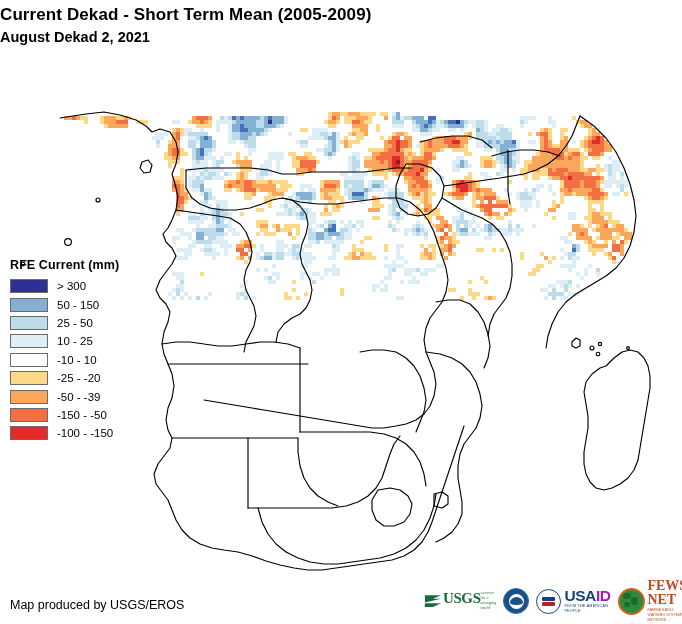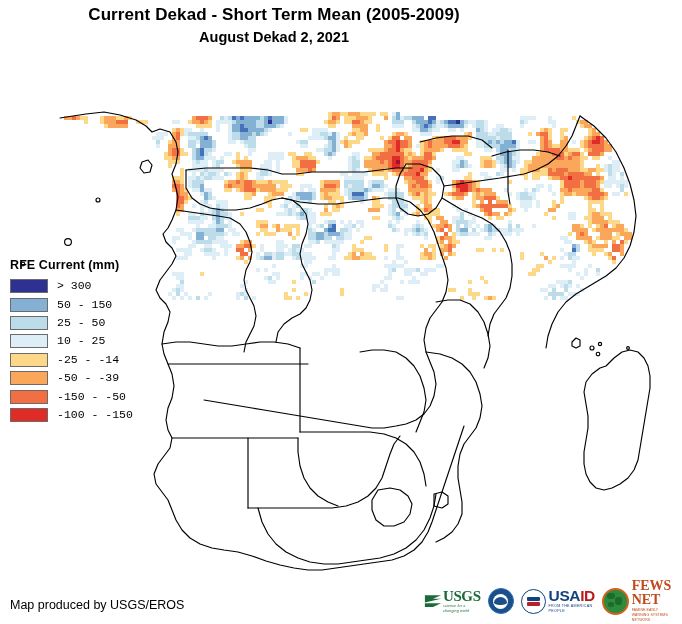--- a/index.html
+++ b/index.html
@@ -1,63 +1,63 @@
 <!DOCTYPE html>
 <html><head>
 <meta charset="utf-8">
 <style>
   html,body{margin:0;padding:0;background:#ffffff;}
   body{width:682px;height:624px;position:relative;overflow:hidden;
        font-family:"Liberation Sans","DejaVu Sans",sans-serif;color:#000;}
 
   
-  #title-block{position:absolute;left:0;top:4px;width:548px;text-align:center;}
+  #title-block{position:absolute;left:0;top:4px;width:548px;text-align:left;}
   #map-title{font-size:17px;font-weight:bold;letter-spacing:.1px;line-height:22px;}
   #map-subtitle{font-size:14.5px;font-weight:bold;line-height:20px;margin-top:1px;}
 
   
   #map-canvas{position:absolute;left:0;top:52px;width:682px;height:528px;}
   #map-svg{display:block;width:682px;height:528px;}
 
   
   #legend{position:absolute;left:8px;top:258px;width:150px;}
   #legend-title{font-size:12.5px;font-weight:bold;margin:0 0 5px 2px;letter-spacing:.1px;}
   .legend-row{display:flex;align-items:center;height:18.4px;}
   .legend-swatch{width:38px;height:14px;border:1px solid #6b6b6b;box-sizing:border-box;
                  margin-left:2px;flex:0 0 auto;}
-  .legend-label{font-size:11.5px;margin-left:9px;white-space:nowrap;line-height:14px;font-family:Liberation Mono, monospace;}
+  .legend-label{font-size:11.5px;margin-left:9px;white-space:nowrap;line-height:14px;}
 
   
   #credit{position:absolute;left:10px;top:598px;font-size:12.5px;white-space:nowrap;}
   #logo-bar{position:absolute;left:424px;top:583px;width:252px;height:36px;
             display:flex;align-items:center;gap:7px;}
   .logo{display:flex;align-items:center;height:34px;}
 
   .usgs-mark{width:18px;height:17px;position:relative;flex:0 0 auto;}
-  .usgs-txt{display:flex;flex-direction:column;margin-left:1px;}
+  .usgs-txt{display:flex;flex-direction:row;margin-left:1px;}
   .usgs-word{font-size:15px;font-weight:bold;color:#1b6b3a;letter-spacing:-.4px;line-height:15px;
              font-family:"Liberation Serif",serif;}
   .usgs-tag{font-size:3.6px;color:#1b6b3a;font-style:italic;letter-spacing:.15px;line-height:5px;}
 
   .noaa-badge{width:24px;height:24px;border-radius:50%;background:#1a4f8a;
               border:1.6px solid #2a6fb5;display:flex;align-items:center;justify-content:center;
               flex:0 0 auto;}
   .noaa-inner{width:15px;height:15px;border-radius:50%;background:#ffffff;position:relative;overflow:hidden;}
   .noaa-bird{position:absolute;left:1px;top:3.5px;width:13px;height:8px;background:#1a4f8a;
              border-radius:50% 50% 45% 45%/70% 70% 30% 30%;}
 
   .usaid-seal{width:23px;height:23px;border-radius:50%;background:#fff;
               border:1.7px solid #12427e;display:flex;flex-direction:column;
               align-items:center;justify-content:center;flex:0 0 auto;overflow:hidden;}
   .usaid-seal i{display:block;width:13px;height:4px;background:#12427e;border-radius:1px;}
   .usaid-seal i+i{background:#bb1e2d;margin-top:1.5px;height:3.5px;}
   .usaid-txt{display:flex;flex-direction:column;margin-left:3px;}
   .usaid-word{font-size:15.5px;font-weight:bold;line-height:15px;letter-spacing:-.4px;
               font-family:"Liberation Sans",sans-serif;}
-  .usaid-word .b{color:#12427e;} .usaid-word .r{color:#b91c1c;}
+  .usaid-word .b{color:#12427e;} .usaid-word .r{color:#a21caf;}
   .usaid-tag{font-size:3.7px;color:#12427e;letter-spacing:.25px;line-height:5px;margin-top:1px;}
 
   .fews-globe{width:23px;height:23px;border-radius:50%;background:#2e8b3d;
               border:2px solid #d4601f;position:relative;flex:0 0 auto;overflow:hidden;}
   .fews-globe b{position:absolute;background:#1d6b2b;border-radius:40%;}
   .fews-txt{display:flex;flex-direction:column;margin-left:3px;}
   .fews-word{font-size:14px;font-weight:bold;color:#c14a1c;letter-spacing:-.1px;line-height:14px;
              font-family:"Liberation Serif",serif;}
   .fews-tag{font-size:3.5px;color:#c14a1c;letter-spacing:.1px;line-height:5px;margin-top:1px;}
 </style>
@@ -2518,22 +2518,26 @@
       </div>
       <div class="legend-row">
         <div class="legend-swatch" style="background: rgb(188, 220, 234);"></div>
         <div class="legend-label">25 - 50</div>
       </div>
       <div class="legend-row">
         <div class="legend-swatch" style="background: rgb(221, 238, 247);"></div>
         <div class="legend-label">10 - 25</div>
       </div>
       <div class="legend-row">
+        <div class="legend-swatch" style="background: rgb(255, 255, 255);"></div>
+        <div class="legend-label">-10 - 10</div>
+      </div>
+      <div class="legend-row">
         <div class="legend-swatch" style="background: rgb(253, 216, 136);"></div>
-        <div class="legend-label">-25 - -14</div>
+        <div class="legend-label">-25 - -20</div>
       </div>
       <div class="legend-row">
         <div class="legend-swatch" style="background: rgb(250, 167, 91);"></div>
         <div class="legend-label">-50 - -39</div>
       </div>
       <div class="legend-row">
         <div class="legend-swatch" style="background: rgb(242, 111, 67);"></div>
         <div class="legend-label">-150 - -50</div>
       </div>
       <div class="legend-row">

